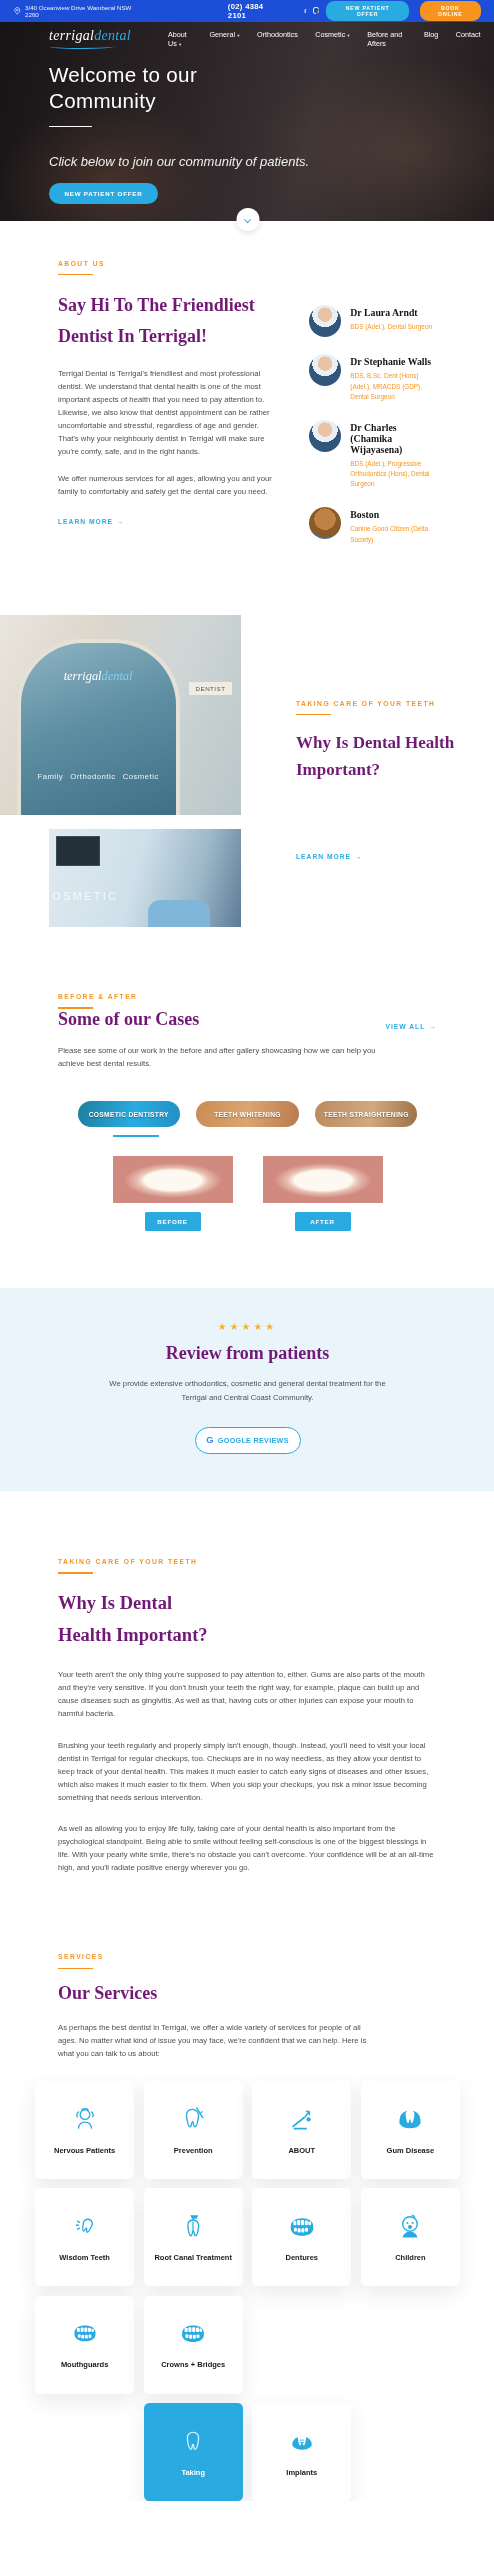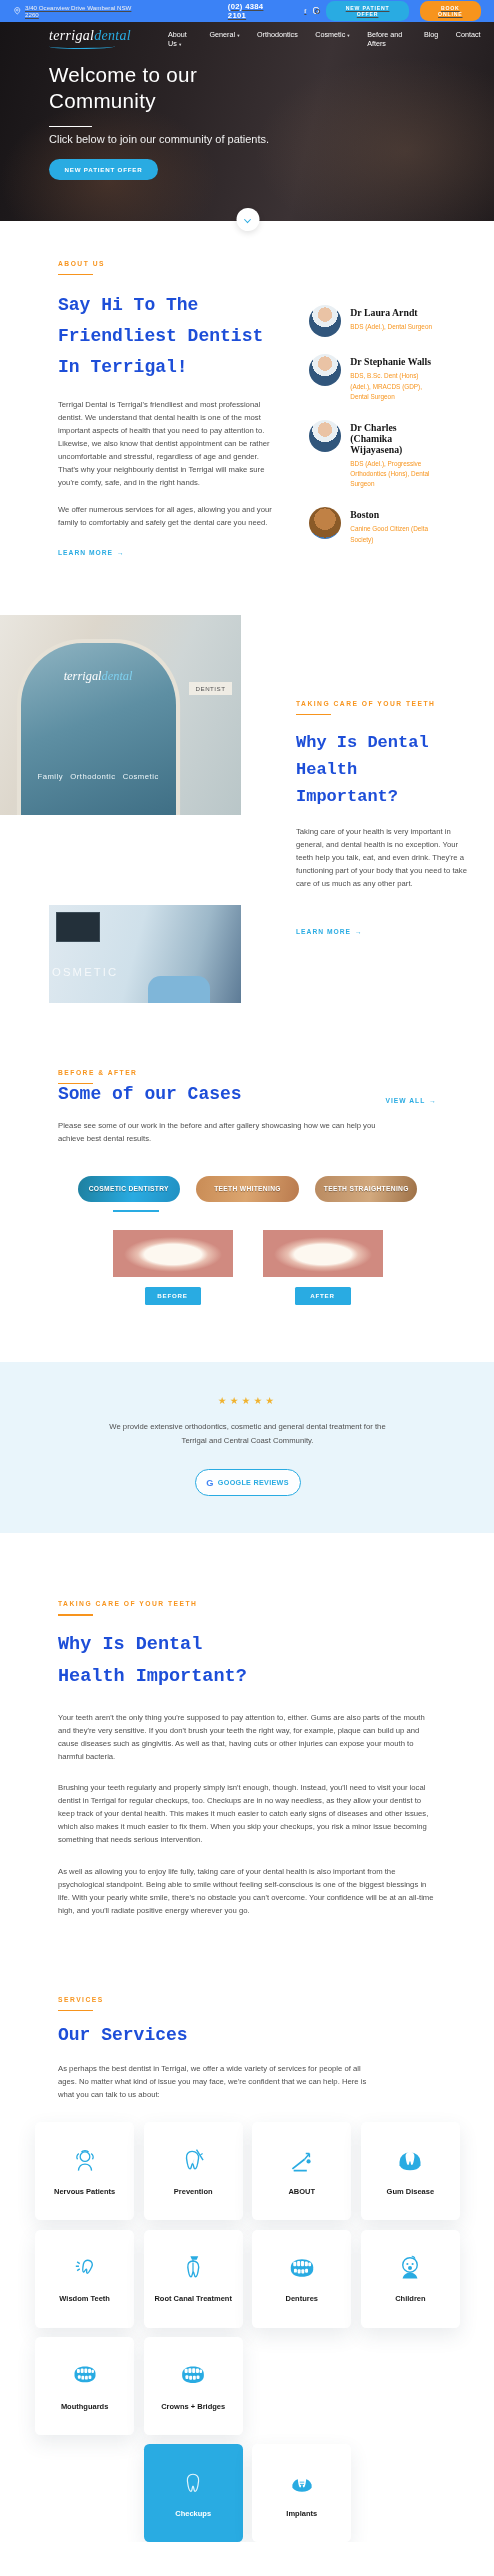--- a/index.html
+++ b/index.html
@@ -1,26 +1,26 @@
 <!DOCTYPE html>
 <html style="font-size:8.2px"><head>
 <meta charset="utf-8">
 <style>
   * { margin:0; padding:0; box-sizing:border-box; }
   body { width:495px; background:#fff; font-family:"Liberation Sans","DejaVu Sans",sans-serif; color:#4a4a4a; }
-  .serif { font-family:Liberation Mono, monospace; font-weight:700; color:#1d4ed8; }
+  .serif { font-family:Liberation Serif, serif; font-weight:700; color:#701a75; }
   .wrap { width:379px; margin:0 auto; }
   .lbl { color:#f7941d; font-size:6.7px; font-weight:700; letter-spacing:1.5px; }
   .lbl-bar { width:35px; height:1.5px; background:#f7941d; margin-top:7.2px; }
   .para { font-size:7.7px; line-height:13px; color:#4f4f4f; }
   .learn { color:#29abe2; font-size:6.7px; font-weight:700; letter-spacing:1px; text-decoration:none; display:inline-block; }
   .learn .ar { font-weight:400; margin-left:4.1px; }
 
   
-  .topbar { height:21.6px; background:#3b82f6; display:flex; align-items:center; padding:0 14.4px; gap:7.2px;text-decoration:underline; }
+  .topbar { height:21.6px; background:#1d4ed8; display:flex; align-items:center; padding:0 14.4px; gap:7.2px; }
   .topbar .addr { display:flex; align-items:center; gap:4.1px; color:#f2f2f2; font-size:6.2px; }
   .topbar .phone { color:#fff; font-size:7.7px; font-weight:700; margin-left:77px; letter-spacing:0.3px;}
   .soc { display:flex; gap:6.2px; margin-left:14.4px; }
   .soc span { color:#eee; font-size:6.2px; cursor:pointer; }
   .pillbtn { border:none; border-radius:8.2px; padding:4.1px 8.2px; font-size:5.2px; font-weight:700; letter-spacing:0.8px; color:#fff; cursor:pointer; font-family:inherit; }
   .pill-blue { background:#29abe2; margin-left:auto; }
   .pill-orange { background:#f7941d; margin-left:4.1px; }
 
   
   .hero { position:relative; height:199px; background:
@@ -31,21 +31,21 @@
   .logo { line-height:1; }
   .logo .l1 { font-family:"Liberation Serif","DejaVu Serif",serif; font-style:italic; font-size:14px; letter-spacing:0.3px; }
   .logo .t1 { color:#fff; } .logo .t2 { color:#29abe2; }
   .logo .swoosh { width:66px; height:5.2px; border-bottom:1px solid #29abe2; border-radius:0 0 70% 60%; margin-top:1px; }
   .menu { display:flex; gap:17.5px; margin-left:37px; }
   .menu a { color:#fff; font-size:7.2px; text-decoration:none; }
   .menu .cr { font-size:4.6px; margin-left:2.1px; color:#ddd; }
   .hero-inner { padding:13.4px 0 0 49px; }
   .hero h1 { color:#fff; font-size:20.6px; line-height:26px; font-weight:400; letter-spacing:0.3px;}
   .hero .hline { width:43px; height:1.5px; background:#fff; margin-top:11.3px; }
-  .hero .sub { color:#f0f0f0; font-size:11px; margin-top:6px; }
+  .hero .sub { color:#f0f0f0; font-size:13px; margin-top:27px;font-style:italic; }
   .hero .cta { margin-top:13.4px; background:#29abe2; color:#fff; border:none; border-radius:11.3px; padding:7.2px 15.5px; font-size:6.2px; font-weight:700; letter-spacing:0.8px; cursor:pointer; font-family:inherit;}
   .scrolldown { position:absolute; left:50%; bottom:-10.8px; transform:translateX(-50%); width:23px; height:23px; background:#fff; border-radius:50%; box-shadow:0 2.1px 6.2px rgba(0,0,0,.12); cursor:pointer; }
   .scrolldown i { position:absolute; left:50%; top:50%; width:4.6px; height:4.6px; border-right:1px solid #29abe2; border-bottom:1px solid #29abe2; transform:translate(-50%,-65%) rotate(45deg); }
 
   
   .sec-about { margin-top:39px; display:flex; }
   .about-left { width:216px; }
   .about-left h2 { font-size:18px; line-height:31px; margin-top:14.4px; }
   .about-left .para { margin-top:15.5px; }
   .about-left .p2 { margin-top:13.4px; }
@@ -225,21 +225,20 @@
         <span>Orthodontic</span>
         <span>Cosmetic</span>
       </div>
     </div>
     <div class="store-sign">DENTIST</div>
   </div>
   <div class="store-txt">
     <div class="lbl">TAKING CARE OF YOUR TEETH</div>
     <div class="lbl-bar"></div>
     <h2 class="serif">Why Is Dental Health Important?</h2>
-    <p class="para">Taking care of your health is very important in general, and dental health is no exception. Your teeth help you talk, eat, and even drink. They're a functioning part of your body that you need to take care of us much as any other part.</p>
   </div>
 </div>
 <div class="sec-office">
   <div class="office-photo">
     <div class="xray"></div>
     <div class="wordmark">OSMETIC</div>
     <div class="chair"></div>
   </div>
   <div class="office-txt">
     <a href="#" class="learn"><span>LEARN MORE</span><span class="ar">→</span></a>
@@ -267,20 +266,21 @@
     </div>
     <div class="ba">
       <div class="shot"></div>
       <button>AFTER</button>
     </div>
   </div>
 </div>
 
 <div class="sec-review">
   <div class="stars">★★★★★</div>
+  <h2 class="serif">Review from patients</h2>
   <p class="para">We provide extensive orthodontics, cosmetic and general dental treatment for the Terrigal and Central Coast Community.</p>
   <button class="greviews">
     <span class="gicon">G</span>
     <span>GOOGLE REVIEWS</span>
   </button>
 </div>
 
 <div class="sec-imp2 wrap">
   <div class="lbl">TAKING CARE OF YOUR TEETH</div>
   <div class="lbl-bar"></div>
@@ -407,21 +407,21 @@
             <rect x="19.8" y="16.2" width="4.2" height="5.6" rx="1.4"></rect>
             <rect x="25.1" y="15.6" width="4.2" height="5.2" rx="1.4"></rect>
           </g>
         </svg>
       <div class="sl">Crowns + Bridges</div>
     </div>
     <div class="svc svc-blue c2">
       <svg viewBox="0 0 32 32">
           <path d="M16 6c-4.4 0-6.9 3.1-6.4 7.6.5 4.4 1.8 11.9 3.9 11.9 1.9 0 1.3-5.9 2.5-5.9s.6 5.9 2.5 5.9c2.1 0 3.4-7.5 3.9-11.9C22.9 9.1 20.4 6 16 6Z" fill="none" stroke="#ffffff" stroke-width="1.4" opacity=".85"></path>
         </svg>
-      <div class="sl">Checkups</div>
+      <div class="sl">Taking</div>
     </div>
     <div class="svc c3">
       <svg viewBox="0 0 32 32">
           <path d="M5 18a11.5 10 0 0 1 22 0v3.4a12.5 8.6 0 0 1-22 0Z" fill="#29abe2"></path>
           <path d="M16 7c-3.2 0-5 2.3-4.7 5.5.3 3.1 1.2 8.5 2.7 8.5 1.3 0 .9-4 2-4s.7 4 2 4c1.5 0 2.4-5.4 2.7-8.5C21 9.3 19.2 7 16 7Z" fill="#fff"></path>
           <path d="M13.4 15h5.2M13.7 17.6h4.6" stroke="#29abe2" stroke-width="1"></path>
         </svg>
       <div class="sl">Implants</div>
     </div>
   </div>

